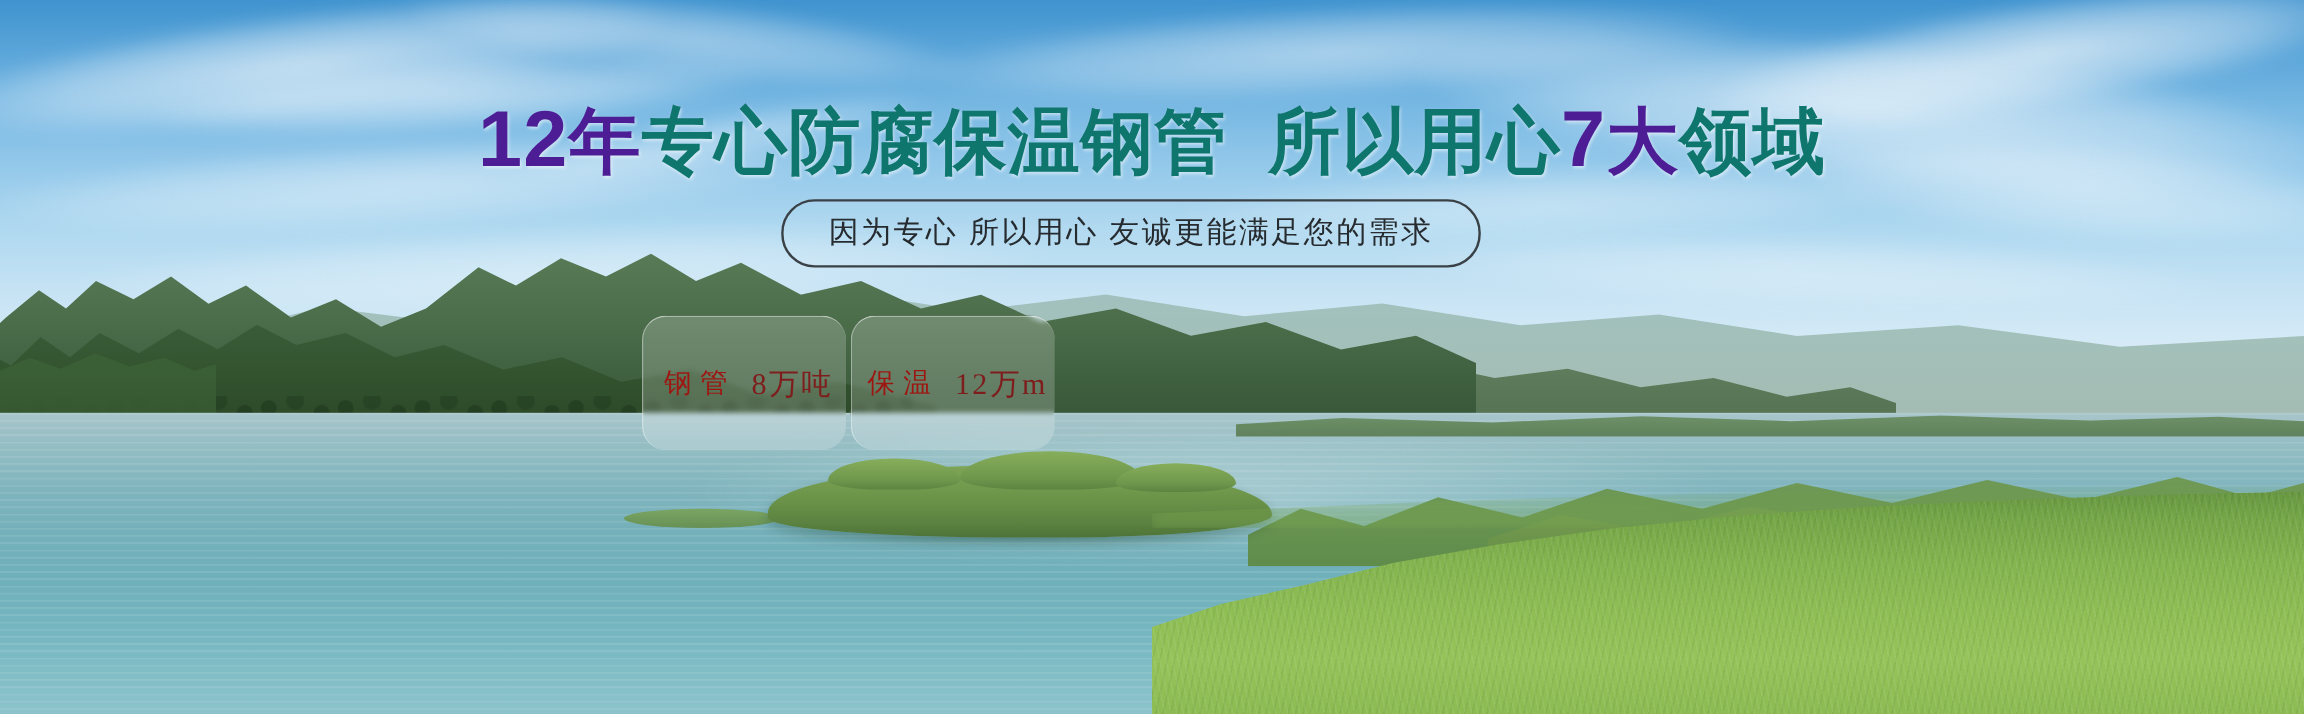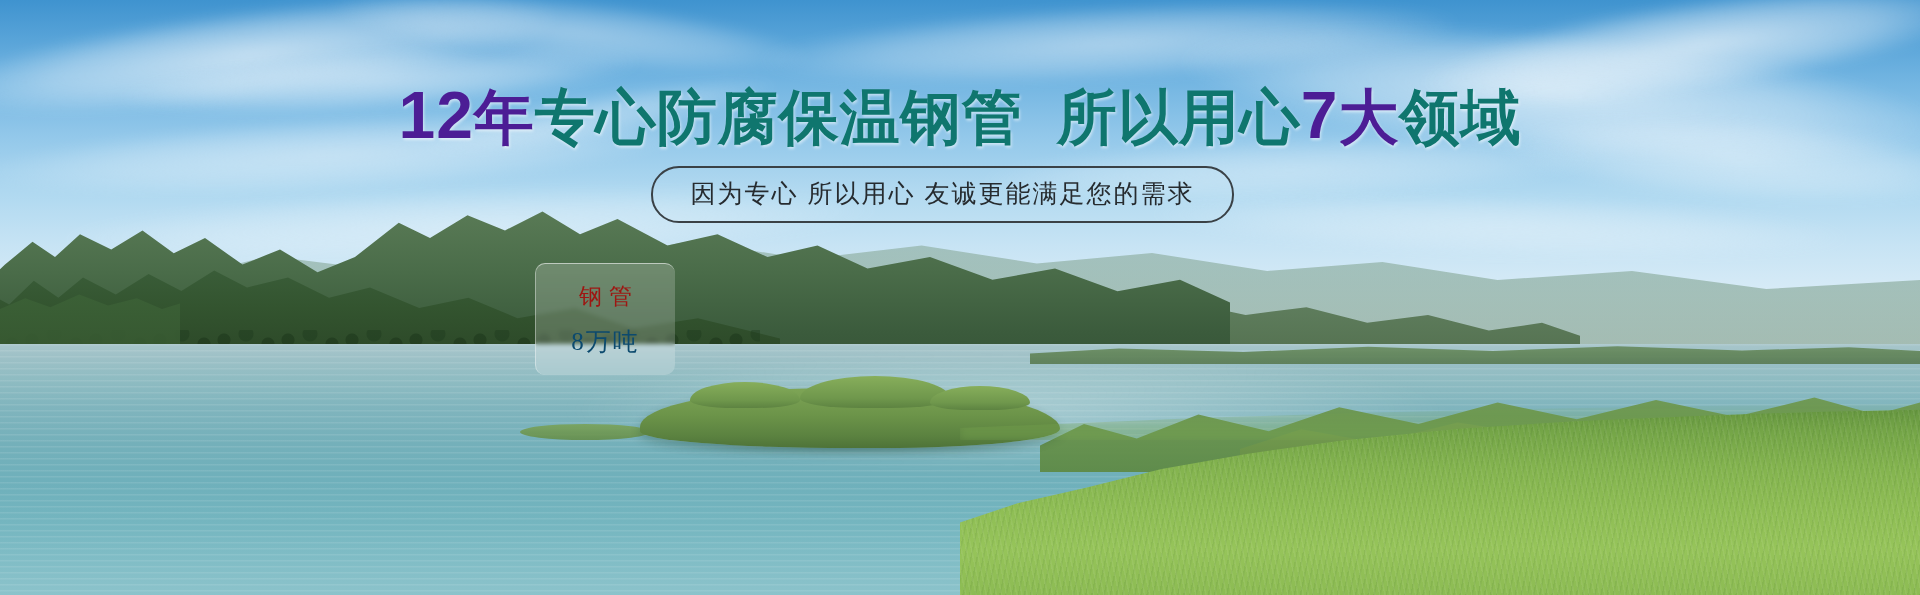--- a/index.html
+++ b/index.html
@@ -236,37 +236,37 @@
     background:rgba(255,255,255,.04);
     font-family:"Liberation Sans", "DejaVu Sans", sans-serif;
   }
 
   
   .cards {
     position:absolute; left:535px; top:263px;
     display:flex; gap:4px;
   }
   .card {
-    width:140px; height:112px;
-    border-radius:10px;
+    width:170px; height:112px;
+    border-radius:20px;
     background:rgba(255,255,255,.20);
     border-top:1px solid rgba(255,255,255,.55);
     border-left:1px solid rgba(255,255,255,.38);
     backdrop-filter:blur(2px);
-    display:flex; flex-direction:column;
+    display:flex; 
     align-items:center; justify-content:center;
     gap:13px;
   }
   .card-title {
     font-size:23px; color:#9e1612; letter-spacing:7px;
     text-indent:7px;
     font-family:"Liberation Sans", "DejaVu Sans", sans-serif;
   }
   .card-value {
-    font-size:25px; color:#0c4a6e; letter-spacing:2px;
+    font-size:25px; color:#7f1d1d; letter-spacing:2px;
     font-family:"Liberation Serif", "DejaVu Serif", serif;
   }
   .card-value sup { font-size:15px; vertical-align:super; }
 </style>
 </head>
 <body>
 
 <div id="banner">
 
   <div class="sky"></div>
@@ -320,16 +320,20 @@
     </div>
 
     <div class="cards">
 
       <div class="card">
         <div class="card-title">钢管</div>
         <div class="card-value"><span>8万吨</span></div>
       </div>
 
 
+      <div class="card">
+        <div class="card-title">保温</div>
+        <div class="card-value"><span>12万m</span></div>
+      </div>
 
     </div>
   </div>
 </div>
 
 </body></html>

